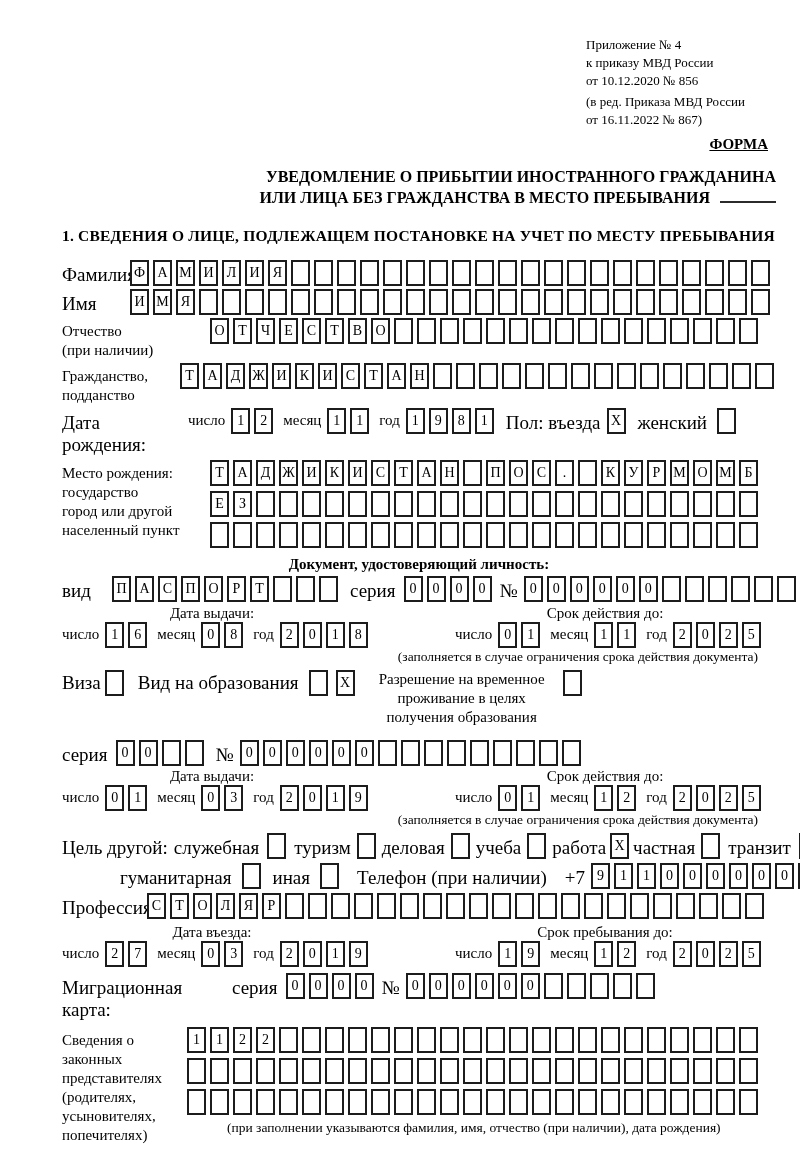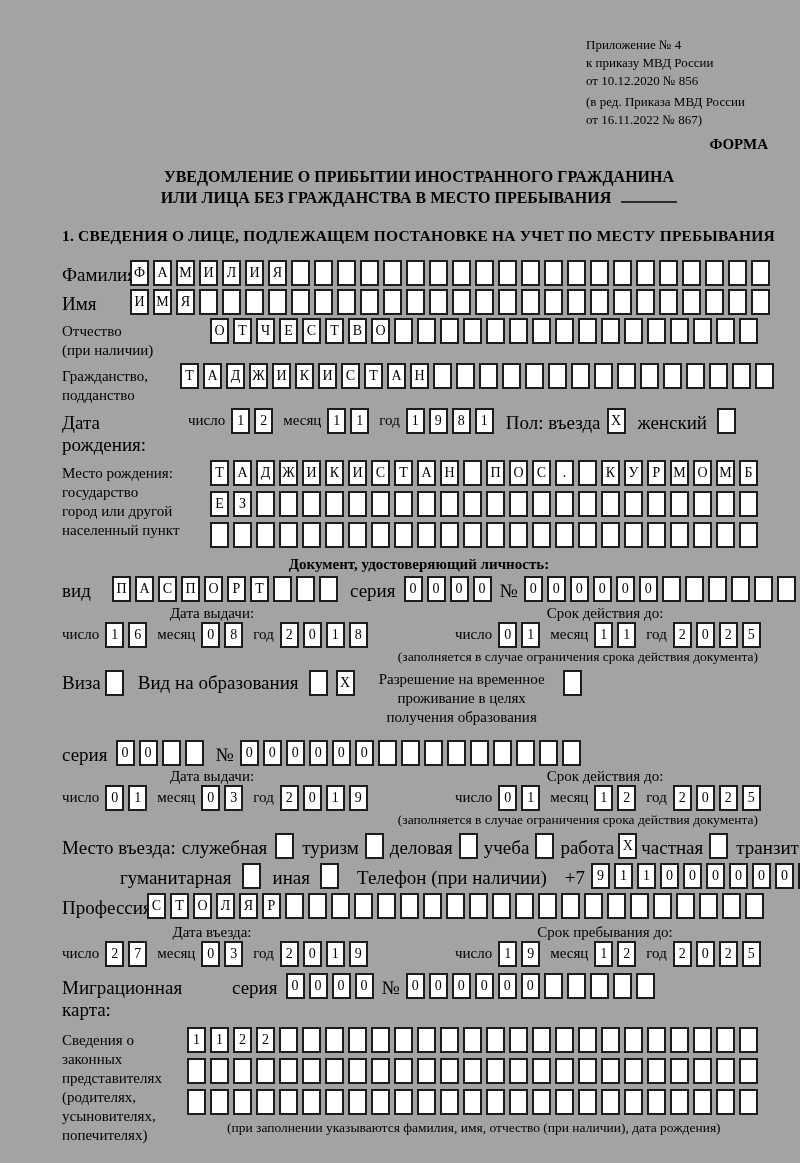--- a/index.html
+++ b/index.html
@@ -1,26 +1,26 @@
 <!DOCTYPE html>
 <html><head>
 <meta charset="utf-8">
 <style>
   * { box-sizing: border-box; }
   html,body { margin:0; padding:0; background:#e9e9e9; }
   body { font-family:"Liberation Serif","DejaVu Serif",serif; color:#000; }
   .page {
-    width:800px; height:1163px; margin:0 auto; background:#a3a3a3;
+    width:800px; height:1163px; margin:0 auto; background:#ffffff;
     padding:36px 24px 10px 62px; position:relative; overflow:hidden;
   }
   
   .hdr { margin-left:auto; width:190px; font-size:13px; line-height:18px; }
   .hdr .gap { height:3px; }
-  .form-label { text-align:right; font-weight:bold; font-size:15px; padding-right:8px; margin-top:7px; }
-  .title { text-align:center; font-weight:bold; font-size:16px; line-height:21px; margin-top:13px; }
+  .form-label { text-align:right; font-weight:bold; font-size:15px; padding-right:8px; margin-top:7px;text-decoration:underline; }
+  .title { text-align:right; font-weight:bold; font-size:16px; line-height:21px; margin-top:13px; }
   .title-underline { display:inline-block; width:56px; height:13px; border-bottom:2px solid #2b2b2b; margin-left:10px; }
   .sec-heading { font-weight:bold; font-size:15.5px; letter-spacing:0.2px; margin-top:19px; margin-bottom:15px; white-space:nowrap; }
   
   .row { display:flex; align-items:flex-start; margin-bottom:3px; }
   .lbl { flex:none; font-size:19px; padding-top:4px; }
   .lbl2 { flex:none; font-size:15px; padding-top:4px; line-height:19px; }
   .cells { display:inline-flex; gap:4px; flex:none; vertical-align:top; }
   .cell {
     display:inline-flex; width:19px; height:26px; border:2px solid #1c1c1c;
     align-items:center; justify-content:center; font-size:14px; flex:none;
@@ -488,21 +488,21 @@
           <span class="cell">2</span>
           <span class="cell">0</span>
           <span class="cell">2</span>
           <span class="cell">5</span>
         </span>
     </div>
   </div>
   <div class="noteline">(заполняется в случае ограничения срока действия документа)</div>
 
   <div class="row" style="margin-bottom:4px">
-    <span class="lbl">Место въезда:</span>
+    <span class="lbl">Цель другой:</span>
     <span class="lbl ml6">служебная</span>
     <span class="cell checkbox ml8"></span>
     <span class="lbl ml8">туризм</span>
     <span class="cell checkbox ml6"></span>
     <span class="lbl ml6">деловая</span>
     <span class="cell checkbox ml6"></span>
     <span class="lbl ml6">учеба</span>
     <span class="cell checkbox ml6"></span>
     <span class="lbl ml6">работа</span>
     <span class="cell checkbox ml4">X</span>

